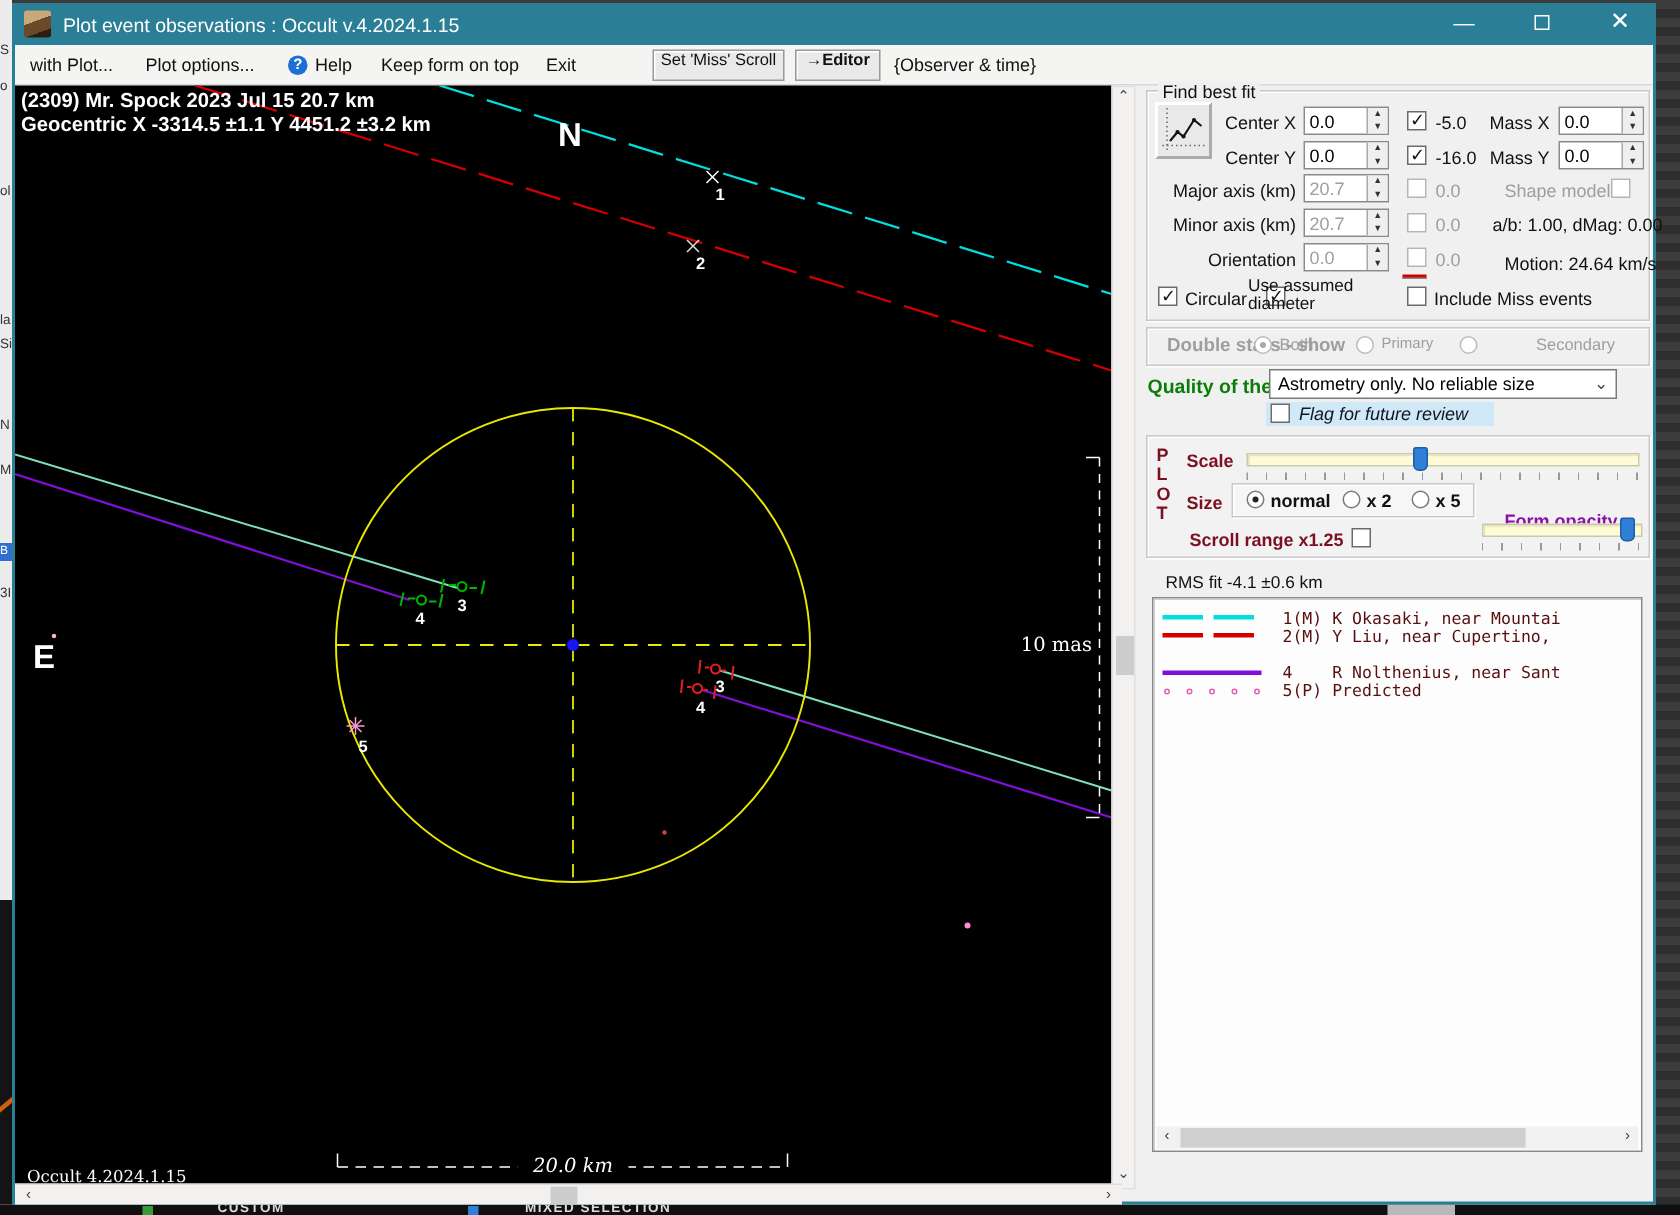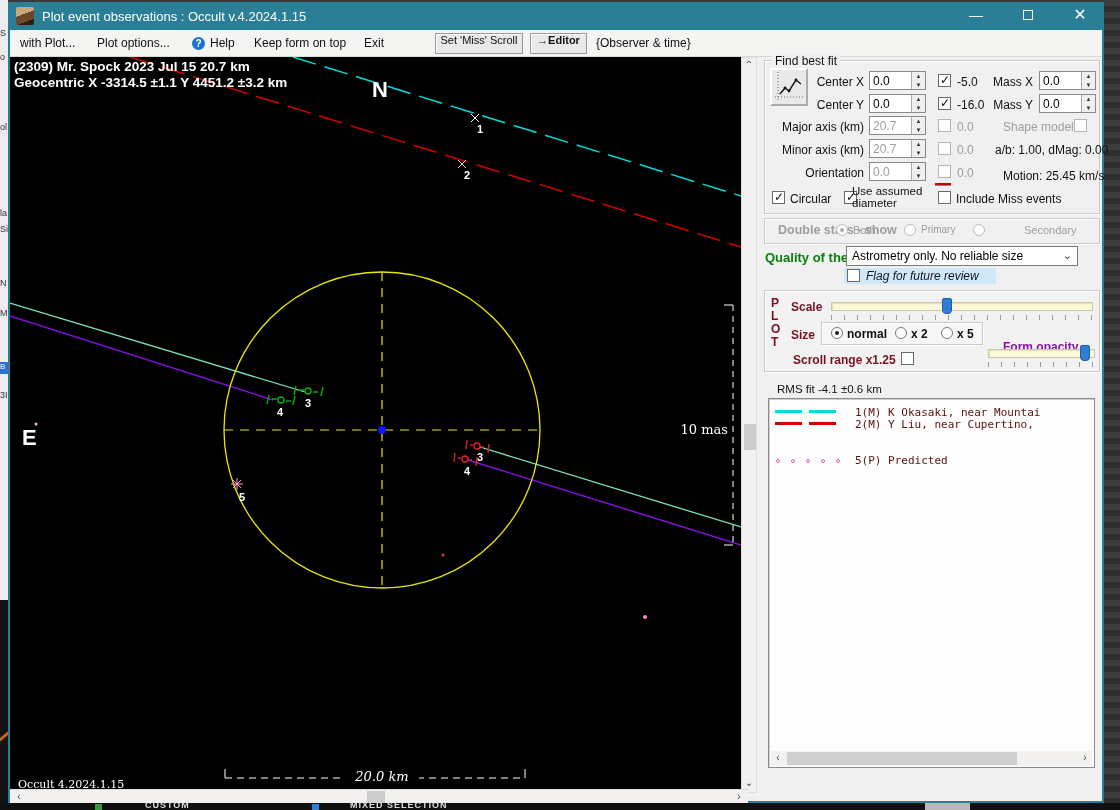--- a/index.html
+++ b/index.html
@@ -326,28 +326,28 @@
     <div class="lbl lbl-r" style="left:766px;top:164px;width:90px">Orientation</div>
     <div class="spinner" style="left:861px;top:160px">
       <span class="val dis">0.0</span>
       <span class="arrows">
           <span>▲</span>
           <span>▼</span>
         </span>
     </div>
     <div class="cb disabled" style="left:930px;top:163px"></div>
     <div class="lbl dis" style="left:949px;top:164px">0.0</div>
-    <div class="lbl" style="left:995px;top:167px">Motion: 25.45 km/s</div>
+    <div class="lbl" style="left:995px;top:167px">Motion: 24.64 km/s</div>
 
     <div class="red-dash" style="left:927px;top:181px"></div>
 
     <div class="cb checked" style="left:764px;top:189px"></div>
     <div class="lbl" style="left:782px;top:190px">Circular</div>
     <div class="cb checked" style="left:836px;top:189px"></div>
-    <div class="lbl" style="left:844px;top:183px;font-size:11.5px;line-height:12px">
+    <div class="lbl" style="left:824px;top:183px;font-size:11.5px;line-height:12px">
       <span>Use assumed</span><br>
       <span>diameter</span>
     </div>
     <div class="cb" style="left:930px;top:189px"></div>
     <div class="lbl" style="left:948px;top:190px">Include Miss events</div>
 
     <div class="etched" style="left:756px;top:216px;width:336px;height:26px"></div>
     <div class="lbl dis" style="left:770px;top:221px;font-weight:bold;font-size:12.5px">Double stars - show</div>
     <div class="radio disabled sel" style="left:828px;top:222px"></div>
     <div class="lbl dis" style="left:845px;top:222px;font-size:11px">Both</div>
@@ -397,20 +397,24 @@
     <div class="listbox">
       <div class="leg-row" style="top:7px">
         <div class="leg-dash" style="left:6px;background:#00dede"></div>
         <div class="leg-dash" style="left:40px;background:#00dede"></div>
         <div class="leg-text">1(M) K Okasaki, near Mountai</div>
       </div>
       <div class="leg-row" style="top:19px">
         <div class="leg-dash" style="left:6px;background:#d40000"></div>
         <div class="leg-dash" style="left:40px;background:#d40000"></div>
         <div class="leg-text">2(M) Y Liu, near Cupertino,</div>
+      </div>
+      <div class="leg-row" style="top:43px">
+        <div class="leg-line" style="height:3px;background:#8010d8"></div>
+        <div class="leg-text">4    R Nolthenius, near Sant</div>
       </div>
       <div class="leg-row" style="top:55px">
         <div class="leg-dot" style="left:7px"></div>
         <div class="leg-dot" style="left:22px"></div>
         <div class="leg-dot" style="left:37px"></div>
         <div class="leg-dot" style="left:52px"></div>
         <div class="leg-dot" style="left:67px"></div>
         <div class="leg-text">5(P) Predicted</div>
       </div>
       <div class="lb-hscroll">

